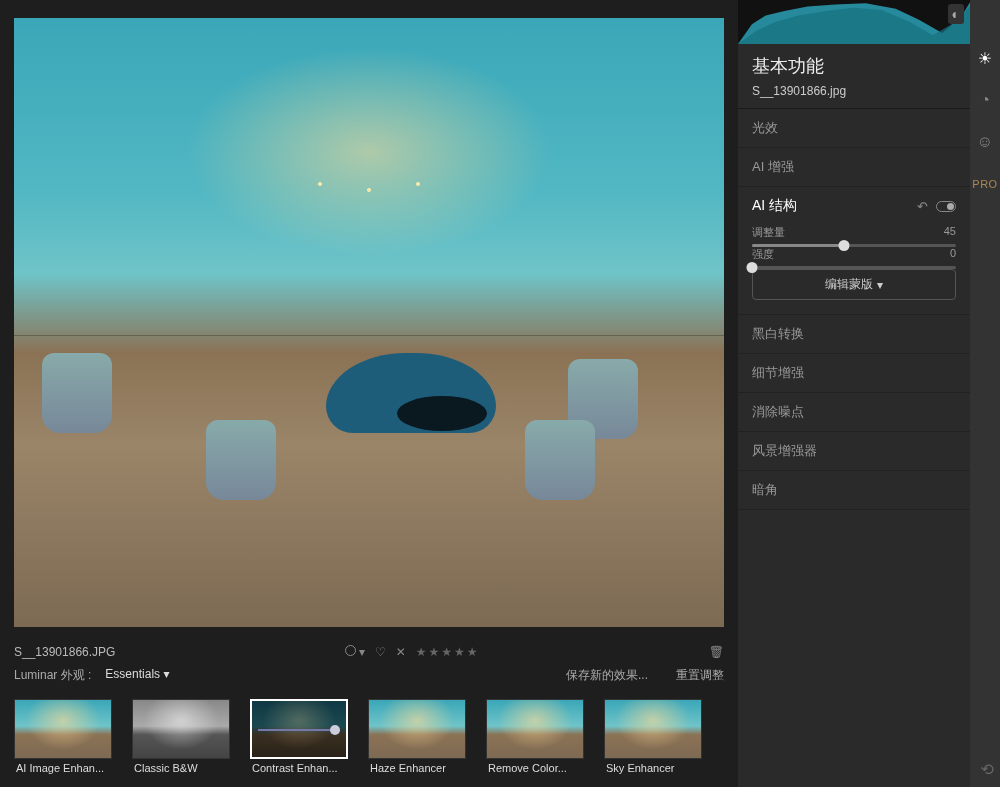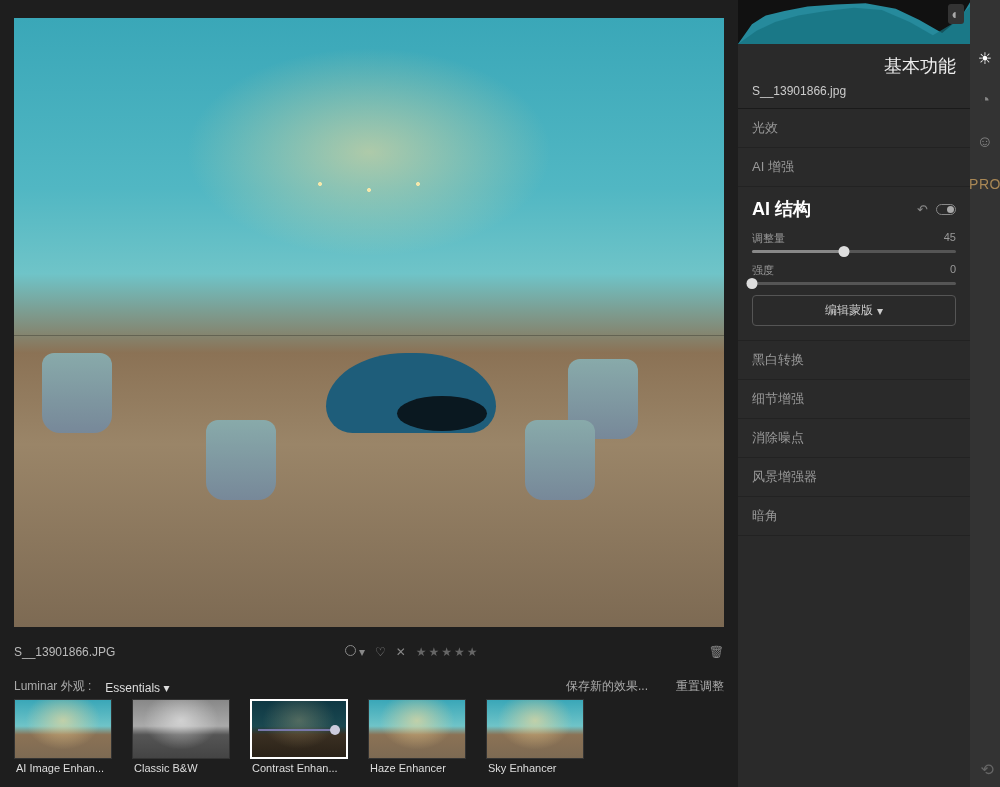--- a/index.html
+++ b/index.html
@@ -37,21 +37,21 @@
 .c1{left:4%;top:55%} .c2{left:78%;top:56%} .c3{left:72%;top:66%} .c4{left:27%;top:66%}
 
 
 .under-bar { height: 30px; display:flex; align-items:center; padding: 0 14px; font-size: 12px; color:#bbb; gap:10px; }
 .under-bar .spacer { flex:1; }
 .under-bar .stars { letter-spacing:2px; color:#666; cursor:pointer; }
 .under-bar .icon { color:#888; cursor:pointer; }
 .ring { width:11px; height:11px; border:1.5px solid #888; border-radius:50%; display:inline-block; }
 
 
-.looks-bar { height: 28px; display:flex; align-items:flex-end; padding: 0 14px; font-size:12px; color:#aaa; gap:14px; }
+.looks-bar { height: 28px; display:flex; align-items:flex-start; padding: 0 14px; font-size:12px; color:#aaa; gap:14px; }
 .looks-bar .right { margin-left:auto; display:flex; gap:28px; }
 
 
 .filmstrip { height: 92px; display:flex; gap:20px; padding: 4px 14px 10px; overflow:hidden; }
 .thumb { width: 98px; display:flex; flex-direction:column; cursor:pointer; }
 .thumb .img { flex:1; border:1px solid #333; background-size:cover; position:relative; overflow:hidden; }
 .thumb.selected .img { border:2px solid #fff; }
 .thumb .lbl { font-size:11px; color:#ddd; padding:3px 2px; white-space:nowrap; overflow:hidden; text-overflow:ellipsis; }
 .timg { width:100%; height:100%; }
 .t-normal { background: radial-gradient(ellipse at 50% 35%, rgba(255,220,150,0.6), transparent 55%), linear-gradient(#3aa7b8 0%, #6fc4c8 45%, #8b7255 60%, #7d6a53 100%); }
@@ -59,45 +59,45 @@
 .t-dark { background: radial-gradient(ellipse at 50% 35%, rgba(255,220,150,0.25), transparent 55%), linear-gradient(#0f3844 0%, #1a4850 45%, #3a2f22 60%, #2a2218 100%); }
 .thumb .slider-ov { position:absolute; left:6px; right:6px; top:50%; height:2px; background:#77a; }
 .thumb .slider-ov::after { content:""; position:absolute; right:0; top:-4px; width:10px; height:10px; background:#ccd; border-radius:50%; }
 
 
 .panel { width: 232px; background:#2a2a2a; display:flex; flex-direction:column; font-size:13px; }
 .histo { height:44px; background:#111; position:relative; overflow:hidden; }
 .histo svg { width:100%; height:100%; display:block; }
 .histo-toggle { position:absolute; top:4px; right:6px; color:#aaa; font-size:14px; cursor:pointer; background:#333; padding:2px 4px; border-radius:3px; }
 
-.section-title { padding:10px 14px 6px; font-size:18px; color:#eee; font-weight:500;text-align:right; }
+.section-title { padding:10px 14px 6px; font-size:18px; color:#eee; font-weight:500; }
 .filename { padding:0 14px 10px; font-size:12px; color:#ccc; border-bottom:1px solid #1a1a1a; }
 
 .accordion-item { padding:10px 14px; color:#999; border-bottom:1px solid #222; cursor:pointer; font-size:13px; }
 
 .active-panel { padding:10px 14px 14px; border-bottom:1px solid #222; }
 .active-header { display:flex; align-items:center; justify-content:space-between; margin-bottom:10px; }
-.active-header .name { color:#fff; font-size:18px;font-weight:bold; }
+.active-header .name { color:#fff; font-size:14px; }
 .active-header .controls { display:flex; gap:8px; align-items:center; color:#888; }
 .toggle { width:20px; height:11px; border:1px solid #888; border-radius:6px; position:relative; }
 .toggle::after { content:""; position:absolute; right:1px; top:1px; width:7px; height:7px; background:#aaa; border-radius:50%; }
 
-.slider-row { margin-bottom:10px; }
+.slider-row { }
 .slider-lbls { display:flex; justify-content:space-between; font-size:11px; color:#999; margin-bottom:4px; }
 .slider-track { height:3px; background:#555; position:relative; border-radius:2px; cursor:pointer; }
 .slider-fill { position:absolute; left:0; top:0; bottom:0; background:#888; border-radius:2px; }
 .slider-knob { position:absolute; top:-4px; width:11px; height:11px; background:#ddd; border-radius:50%; transform:translateX(-50%); }
 
 .mask-btn { width:100%; padding:6px; background:transparent; border:1px solid #555; color:#ccc; font-size:12px; border-radius:4px; cursor:pointer; display:flex; align-items:center; justify-content:center; gap:4px; }
 
 
 .rail { width:30px; background:#333; display:flex; flex-direction:column; align-items:center; padding-top:48px; gap:22px; }
 .rail .ricon { width:20px; height:20px; color:#888; cursor:pointer; display:flex; align-items:center; justify-content:center; font-size:16px; }
 .rail .ricon.active { color:#fff; }
-.rail .pro { font-size:14px; color:#aa8855; letter-spacing:0.5px; }
+.rail .pro { font-size:11px; color:#aa8855; letter-spacing:0.5px; }
 
 
 .history-icon { position:absolute; right:6px; bottom:8px; color:#666; font-size:16px; cursor:pointer; }
 </style>
 </head>
 <body>
 
 <div class="app">
   <div class="main">
     <div class="canvas-area">
@@ -156,20 +156,26 @@
         <div class="thumb">
           <div class="img">
             <div class="timg t-normal"></div>
           </div>
           <div class="lbl">Haze Enhancer</div>
         </div>
         <div class="thumb">
           <div class="img">
             <div class="timg t-normal"></div>
           </div>
+          <div class="lbl">Remove Color...</div>
+        </div>
+        <div class="thumb">
+          <div class="img">
+            <div class="timg t-normal"></div>
+          </div>
           <div class="lbl">Sky Enhancer</div>
         </div>
       </div>
   </div>
 
   <div class="panel">
     <div class="histo">
       <svg viewBox="0 0 100 40" preserveAspectRatio="none">
         <path d="M0,40 L6,22 12,14 20,10 30,6 42,4 55,3 68,8 78,18 88,30 96,16 100,2 100,40 Z" fill="#2aa0b5" opacity="0.85"></path>
         <path d="M0,40 L8,28 16,20 26,14 38,10 50,7 62,9 74,20 84,32 92,22 100,6 100,40 Z" fill="#16707f" opacity="0.7"></path>

